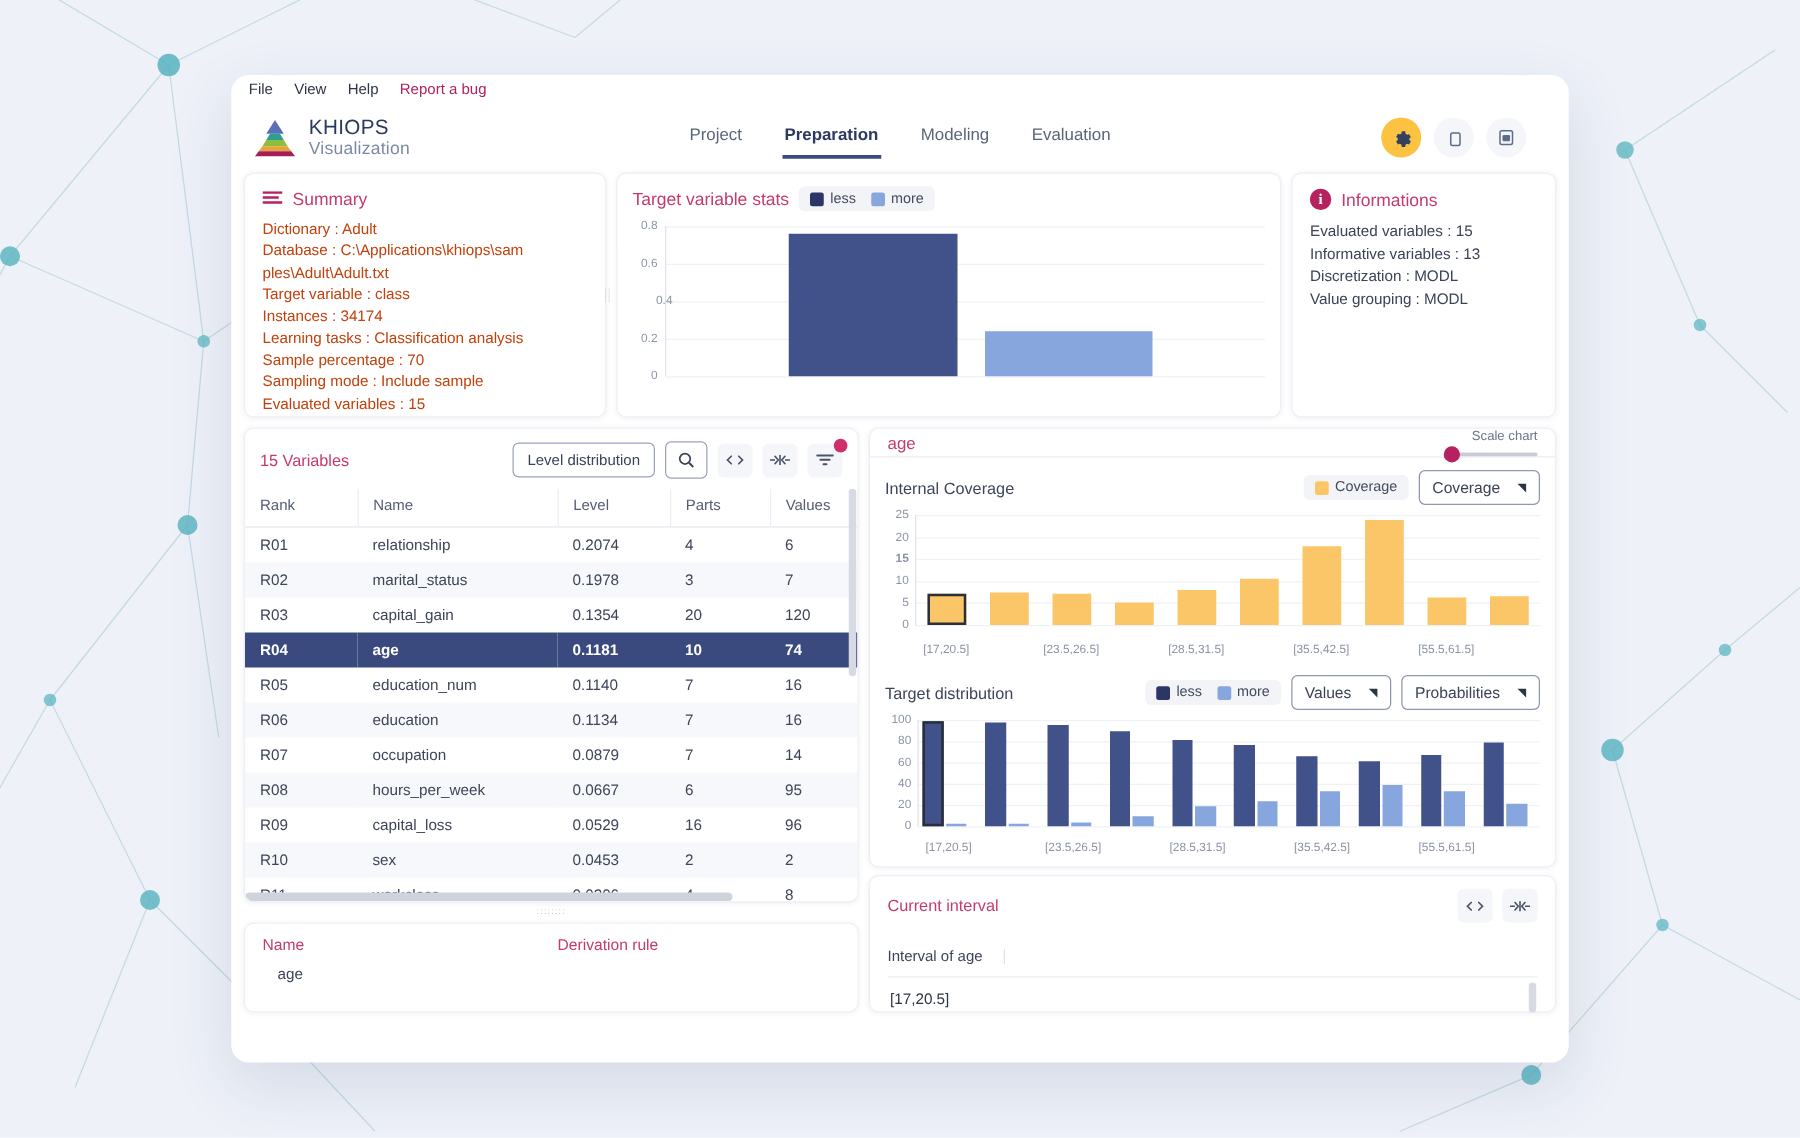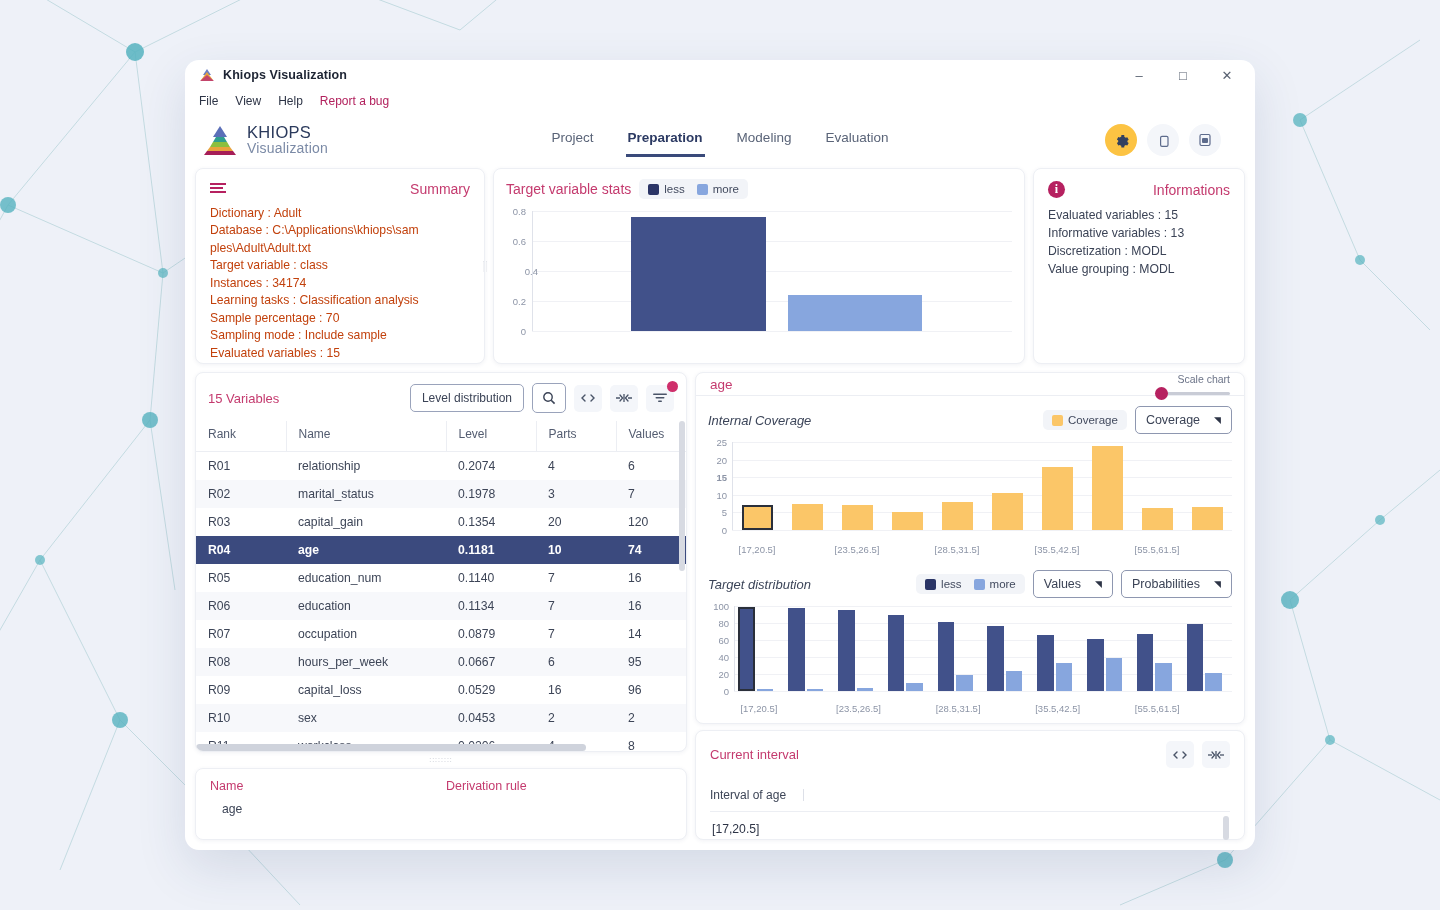--- a/index.html
+++ b/index.html
@@ -52,21 +52,21 @@
   .hdr-actions { margin-left: auto; display: flex; gap: 10px; z-index: 3; }
   .circbtn { width: 32px; height: 32px; border-radius: 50%; display: flex; align-items: center; justify-content: center; }
   .circbtn.gear { background: #fcc343; }
   .circbtn.ghost { background: #f4f6fa; }
 
   
   .appbody { padding: 0 10px 10px 10px; height: calc(100% - 108px); display: flex; flex-direction: column; gap: 8px; }
   .toprow { display: flex; gap: 8px; height: 196px; }
   .card { background: #fff; border: 1px solid #edeff4; border-radius: 8px; box-shadow: 0 1px 4px rgba(50,70,120,.07); }
 
-  .panel-title { display: flex; align-items: center; gap: 8px; justify-content: space-between; }
+  .panel-title { display: flex; align-items: center; gap: 8px; }
   .panel-title .t { color: #c43a6e; font-size: 14px; }
 
   
   .summary { width: 290px; padding: 12px 14px; position: relative; }
   .summary ul { list-style: none; margin-top: 8px; }
   .summary li { font-size: 12.2px; color: #c2410c; line-height: 1.43; }
 
   
   .tstats { flex: 1; padding: 10px 12px 6px 12px; position: relative; }
   .legend-pill { background: #f2f4f8; border-radius: 5px; padding: 4px 9px; display: inline-flex; gap: 12px; align-items: center; }
@@ -119,21 +119,21 @@
 
   
   .agehead { height: 48px; display: flex; align-items: center; padding: 0 14px; position: relative; }
   .agetitle { color: #c43a6e; font-size: 13.5px; }
   .scalewrap { margin-left: auto; text-align: right; }
   .slider { width: 72px; height: 3px; background: #c9ccd6; border-radius: 2px; position: relative; margin-top: 7px; }
   .slider .knob { position: absolute; left: -3px; top: -5px; width: 13px; height: 13px; border-radius: 50%; background: #b62160; }
 
   .chartcard { padding: 10px 12px 6px 12px; }
   .chart-head { display: flex; align-items: center; gap: 8px; }
-  .chart-head .ctitle { font-size: 13px; color: #3c4559; font-style: italic; }
+  .chart-head .ctitle { font-size: 13px; color: #3c4559; }
   .sel-outline { border: 1px solid #8e97b0; border-radius: 5px; background: #fff; font-size: 12.5px; color: #3b4356; padding: 6px 10px; display: flex; align-items: center; gap: 14px; }
 
   .current { flex: 1; padding: 10px 14px 0 14px; position: relative; }
   .cur-head { display: flex; align-items: center; }
   .cur-title { color: #c43a6e; font-size: 13px; }
   .cur-sub { font-size: 12px; color: #3d4557; margin-top: 20px; padding-bottom: 9px; }
   .cur-val { font-size: 12.2px; color: #2d3446; border-top: 1px solid #eceef3; padding: 10px 2px; position: relative; }
 </style>
 </head>
 <body>
@@ -162,32 +162,20 @@
     <circle cx="1360" cy="260" r="5" opacity=".7"></circle>
     <circle cx="1290" cy="600" r="9" opacity=".8"></circle>
     <circle cx="1330" cy="740" r="5" opacity=".7"></circle>
     <circle cx="1225" cy="860" r="8" opacity=".8"></circle>
     <circle cx="1380" cy="520" r="5" opacity=".7"></circle>
   </g>
 </svg>
 
 <div class="window">
 
-  <div class="titlebar">
-    <svg class="tb-icon" viewBox="0 0 16 14">
-      <path d="M8 1 L12 7 L4 7 Z" fill="#6b7fc4"></path>
-      <path d="M8 4 L14 12 L2 12 Z" fill="#e8a33d"></path>
-      <path d="M8 7 L15 13 L1 13 Z" fill="#c3456b"></path>
-    </svg>
-    <span class="tb-title">Khiops Visualization</span>
-    <span class="tb-spacer"></span>
-    <div class="winbtn">–</div>
-    <div class="winbtn">□</div>
-    <div class="winbtn close">✕</div>
-  </div>
 
   <div class="menubar">
     <span>File</span>
     <span>View</span>
     <span>Help</span>
     <span class="report">Report a bug</span>
   </div>
 
   <div class="brandbar">
     <div class="brand">

